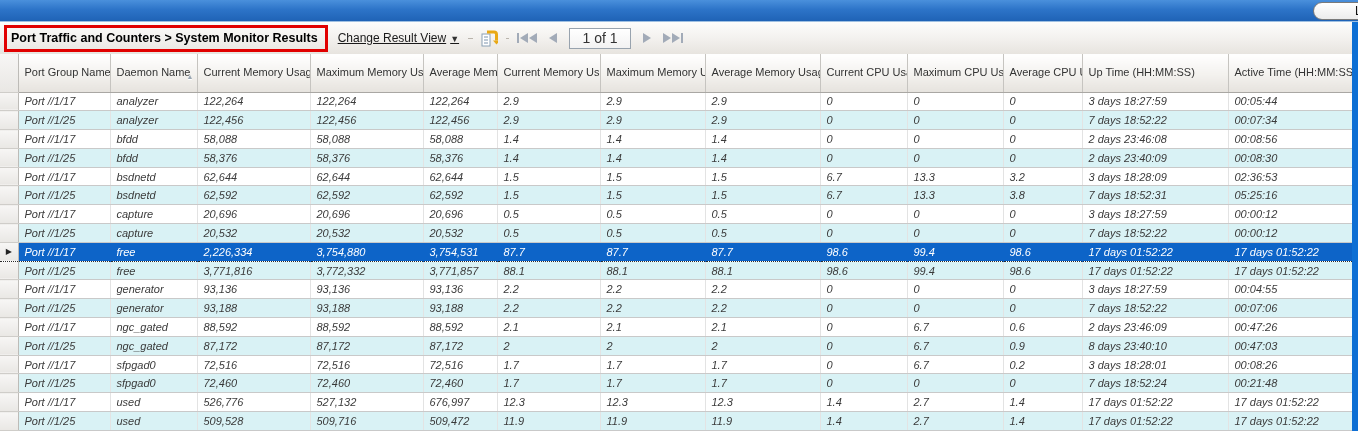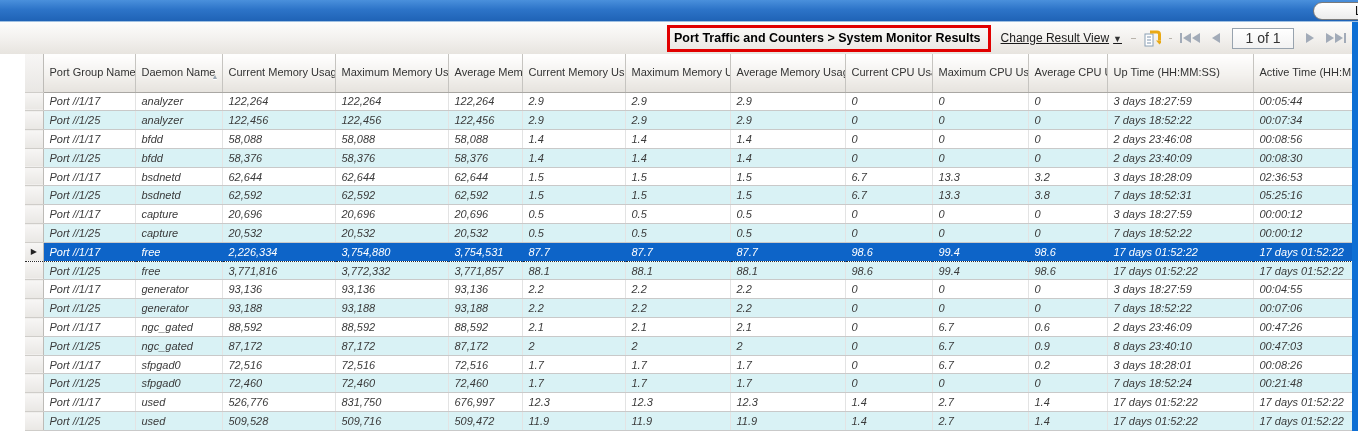--- a/index.html
+++ b/index.html
@@ -22,21 +22,21 @@
     background: linear-gradient(180deg,#ffffff,#ececec);
     border: 1px solid #7a7a7a; border-radius: 9px;
     color: #111; font-size: 12px; line-height: 16px; padding: 0 0 0 14px;
     text-shadow: none; cursor: default;
   }
 
   
   .toolbar {
     position: absolute; top: 22px; left: 0; right: 6px; height: 32px;
     background: linear-gradient(180deg, #fdfdfc 0%, #f2f0ed 55%, #e7e4df 100%);
-    display: flex; align-items: center; padding-left: 4px; font-size: 12px; justify-content: flex-end;
+    display: flex; align-items: center; padding-left: 4px; font-size: 12px;
   }
   .view-path {
     border: 3px solid #e10000; padding: 3px 7px 4px 4px;
     font-weight: bold; color: #000; font-size: 12.5px; white-space: nowrap;
     background: transparent;
   }
   .change-view { margin-left: 10px; color: #1a1a1a; white-space: nowrap; cursor: default; text-decoration: underline; }
   .change-view .caret { font-size: 9px; color: #333; margin-left: 4px; }
   .tb-sep { width: 5px; height: 1px; background: #b9b4ac; margin: 0 6px 0 9px; }
   .tb-icon { width: 17px; height: 17px; margin: 0 6px 0 2px; display: inline-block; }
@@ -47,21 +47,21 @@
   .nav-bar-glyph { width: 2px; height: 10px; background: #a2abb8; }
   .nav-btn > * + * { margin-left: 1px; }
   .page-box {
     width: 62px; height: 21px; margin: 0 6px; border: 1px solid #98a3ae;
     background: linear-gradient(180deg,#ffffff,#f2f2f2);
     display: flex; align-items: center; justify-content: center;
     font-size: 14px; color: #333;
   }
 
   
-  .grid-wrap { position: absolute; top: 54px; left: 0; right: 0; bottom: 0; overflow: hidden; margin-left: 25px; }
+  .grid-wrap { position: absolute; top: 54px; left: 0; right: 0; bottom: 0; overflow: hidden; }
   table { border-collapse: collapse; table-layout: fixed; width: 1352px; }
   th, td { overflow: hidden; white-space: nowrap; }
   thead th {
     height: 38px; vertical-align: middle; text-align: left;
     background: linear-gradient(180deg, #ffffff 0%, #f3f1ee 55%, #e6e3de 100%);
     border-right: 1px solid #c6c4c0; border-bottom: 1px solid #a9a7a3;
     font-weight: normal; font-size: 11px; line-height: 13px; color: #333;
     padding: 2px 4px 2px 6px; position: relative;
   }
   th.selcol, td.selcol {
@@ -428,21 +428,21 @@
             <td>0</td>
             <td>0</td>
             <td>7 days 18:52:24</td>
             <td>00:21:48</td>
           </tr>
           <tr>
             <td class="selcol"></td>
             <td>Port //1/17</td>
             <td>used</td>
             <td>526,776</td>
-            <td>831,750</td>
+            <td>527,132</td>
             <td>676,997</td>
             <td>12.3</td>
             <td>12.3</td>
             <td>12.3</td>
             <td>1.4</td>
             <td>2.7</td>
             <td>1.4</td>
             <td>17 days 01:52:22</td>
             <td>17 days 01:52:22</td>
           </tr>

